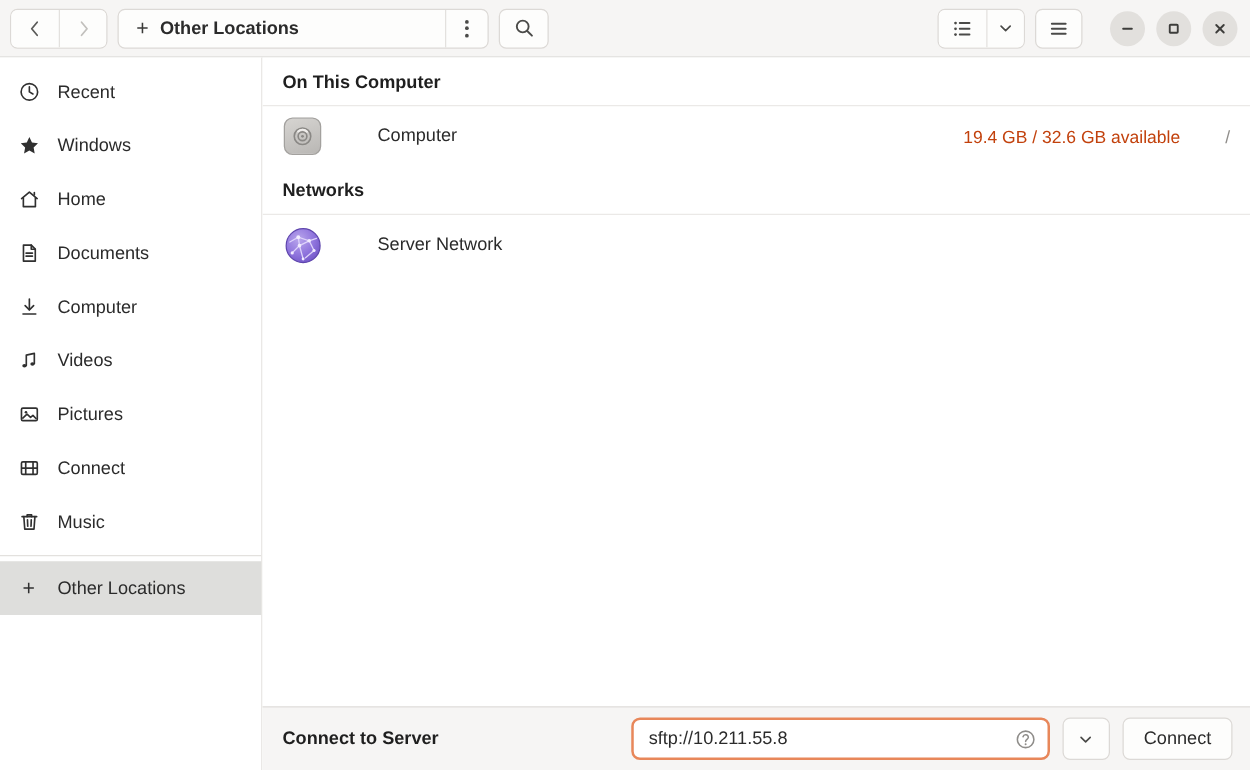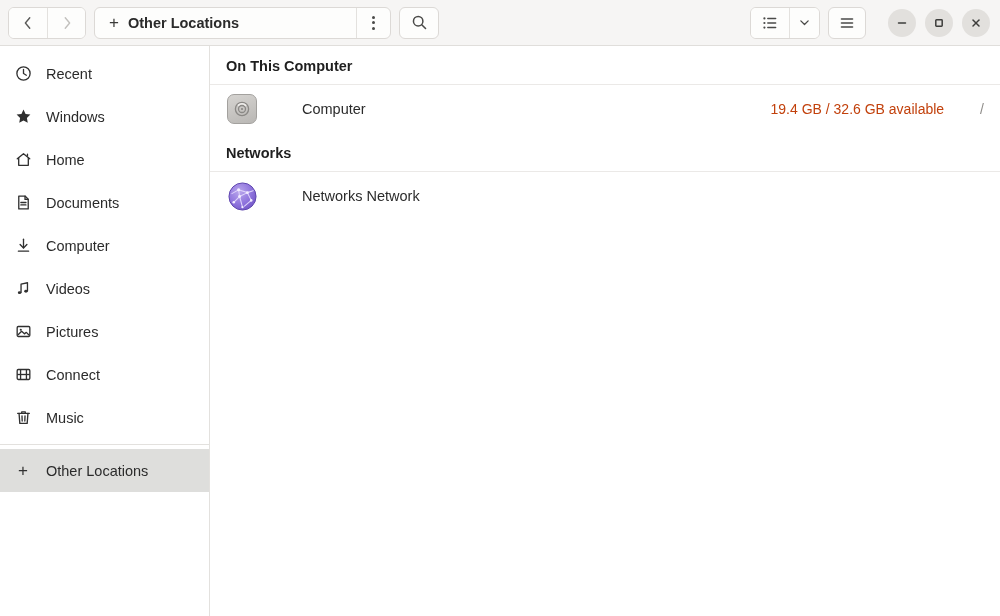--- a/index.html
+++ b/index.html
@@ -419,21 +419,44 @@
               <g fill="#f2ecff">
                 <circle cx="12" cy="9" r="1.6"></circle>
                 <circle cx="21" cy="12" r="1.5"></circle>
                 <circle cx="13" cy="16" r="1.5"></circle>
                 <circle cx="25" cy="20" r="1.3"></circle>
                 <circle cx="7" cy="22" r="1.3"></circle>
                 <circle cx="16" cy="27" r="1.2"></circle>
               </g>
             </svg>
           </span>
-          <span class="row-name name-offset">Networks Network</span>
+          <span class="row-name name-offset">Server Network</span>
           <span class="row-spacer"></span>
         </div>
 
       </div>
 
+      <div class="connectbar">
+        <span class="connect-label">Connect to Server</span>
+        <span class="connect-spacer"></span>
+
+        <div class="entry-wrap">
+          <span class="entry-val" title="Enter server address…">sftp://10.211.55.8</span>
+          <span class="help-ico">
+            <svg width="17" height="17" viewBox="0 0 18 18" fill="none" stroke="currentColor" stroke-width="1.3">
+              <circle cx="9" cy="9" r="7"></circle>
+              <path d="M6.8 6.7 A2.3 2.3 0 0 1 11.3 7.2 C11.3 8.9 9 9.1 9 10.8" stroke-linecap="round"></path>
+              <circle cx="9" cy="13.1" r="0.85" fill="currentColor" stroke="none"></circle>
+            </svg>
+          </span>
+        </div>
+
+        <div class="btn chev-btn">
+          <svg width="13" height="13" viewBox="0 0 16 16" fill="none" stroke="#4a4a48" stroke-width="1.6" stroke-linecap="round" stroke-linejoin="round">
+            <path d="M3.5 6 L8 10.5 L12.5 6"></path>
+          </svg>
+        </div>
+
+        <div class="btn connect-btn">Connect</div>
+      </div>
     </div>
   </div>
 </div>
 
 </body></html>

